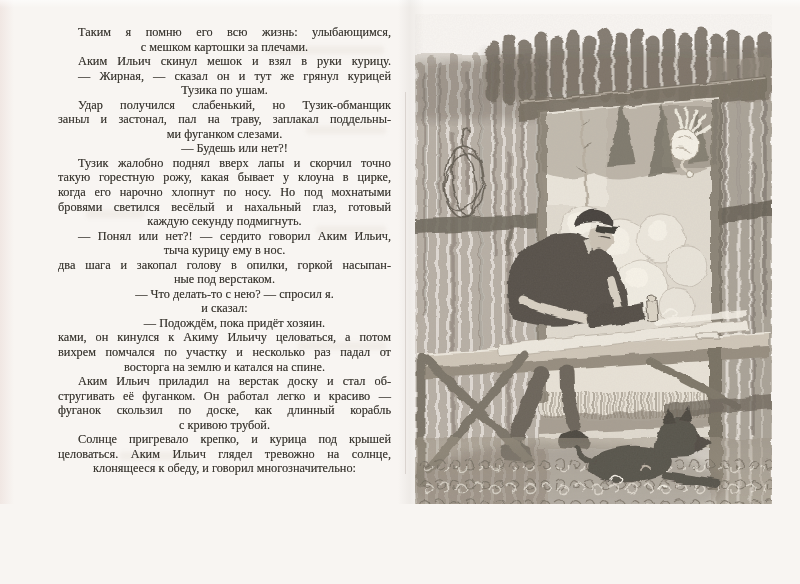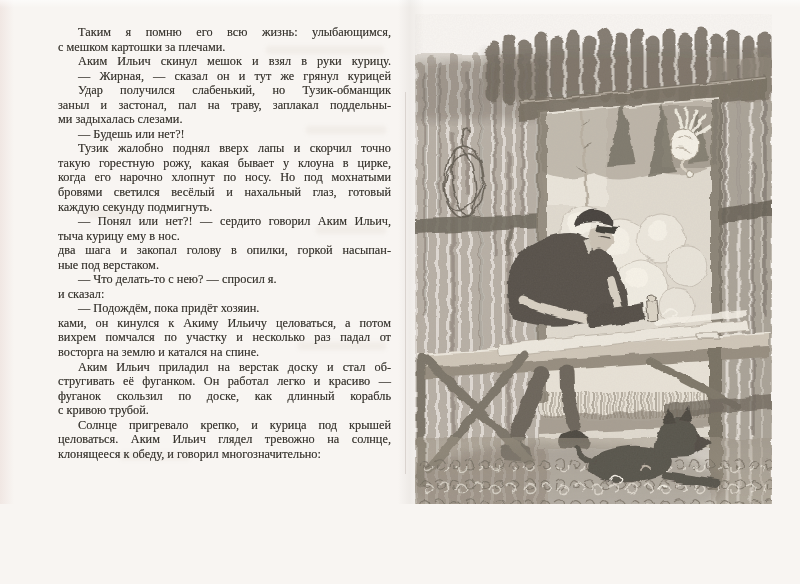--- a/index.html
+++ b/index.html
@@ -8,21 +8,21 @@
   
   .edge-left{position:absolute;left:0;top:0;width:14px;height:584px;
     background:linear-gradient(to right, rgba(226,205,199,.35), rgba(226,205,199,0));}
   .edge-top{position:absolute;left:0;top:0;width:800px;height:8px;
     background:linear-gradient(to bottom, rgba(255,255,255,.6), rgba(255,255,255,0));}
   .gutter{position:absolute;left:398px;top:0;width:26px;height:584px;
     background:linear-gradient(to right, rgba(120,110,100,0), rgba(120,110,100,.08) 45%, rgba(120,110,100,0));}
   .gutter-line{position:absolute;left:405px;top:92px;width:1px;height:382px;background:rgba(130,120,110,.22);}
   
   .txt{position:absolute;left:58px;top:25px;width:333px;color:#3a3731;}
-  .ln{font-size:12.3px;line-height:14.55px;text-shadow:0 0 .5px rgba(58,55,49,.55);}
+  .ln{font-size:12.3px;line-height:14.55px;text-shadow:0 0 .5px rgba(58,55,49,.55);text-align:center;}
   .ln.i{text-indent:20px;}
   .ln.j{text-align:justify;text-align-last:justify;}
   .pagenum{position:absolute;left:58px;top:544px;width:333px;text-align:center;
     transform:translateX(-16px);font-style:italic;font-size:16.5px;color:#46423c;
     text-shadow:0 0 .5px rgba(70,66,60,.5);}
   
   .ghost{position:absolute;background:#b3a48f;filter:blur(2.2px);opacity:.10;border-radius:2px;}
   
   #illo-wrap{position:absolute;left:415px;top:14px;width:357px;height:548px;}
   #illo{filter:blur(.35px) sepia(.06) contrast(.98);}
@@ -41,23 +41,24 @@
   <div class="ghost" style="left:86px;top:210px;width:58px;height:8px"></div>
   <div class="ghost" style="left:316px;top:226px;width:70px;height:8px"></div>
   <div class="ghost" style="left:298px;top:342px;width:88px;height:8px"></div>
   <div class="ghost" style="left:120px;top:452px;width:70px;height:8px"></div>
 
   <div class="txt">
     <div class="ln i j">Таким я помню его всю жизнь: улыбающимся,</div>
     <div class="ln">с мешком картошки за плечами.</div>
     <div class="ln i j">Аким Ильич скинул мешок и взял в руки курицу.</div>
     <div class="ln i j">— Жирная, — сказал он и тут же грянул курицей</div>
+    <div class="ln">Тузика по ушам.</div>
     <div class="ln i j">Удар получился слабенький, но Тузик-обманщик</div>
     <div class="ln j">заныл и застонал, пал на траву, заплакал поддельны-</div>
-    <div class="ln">ми задыхалась слезами.</div>
+    <div class="ln">ми фуганком слезами.</div>
     <div class="ln i">— Будешь или нет?!</div>
     <div class="ln i j">Тузик жалобно поднял вверх лапы и скорчил точно</div>
     <div class="ln j">такую горестную рожу, какая бывает у клоуна в цирке,</div>
     <div class="ln j">когда его нарочно хлопнут по носу. Но под мохнатыми</div>
     <div class="ln j">бровями светился весёлый и нахальный глаз, готовый</div>
     <div class="ln">каждую секунду подмигнуть.</div>
     <div class="ln i j">— Понял или нет?! — сердито говорил Аким Ильич,</div>
     <div class="ln">тыча курицу ему в нос.</div>
     <div class="ln j">два шага и закопал голову в опилки, горкой насыпан-</div>
     <div class="ln">ные под верстаком.</div>

